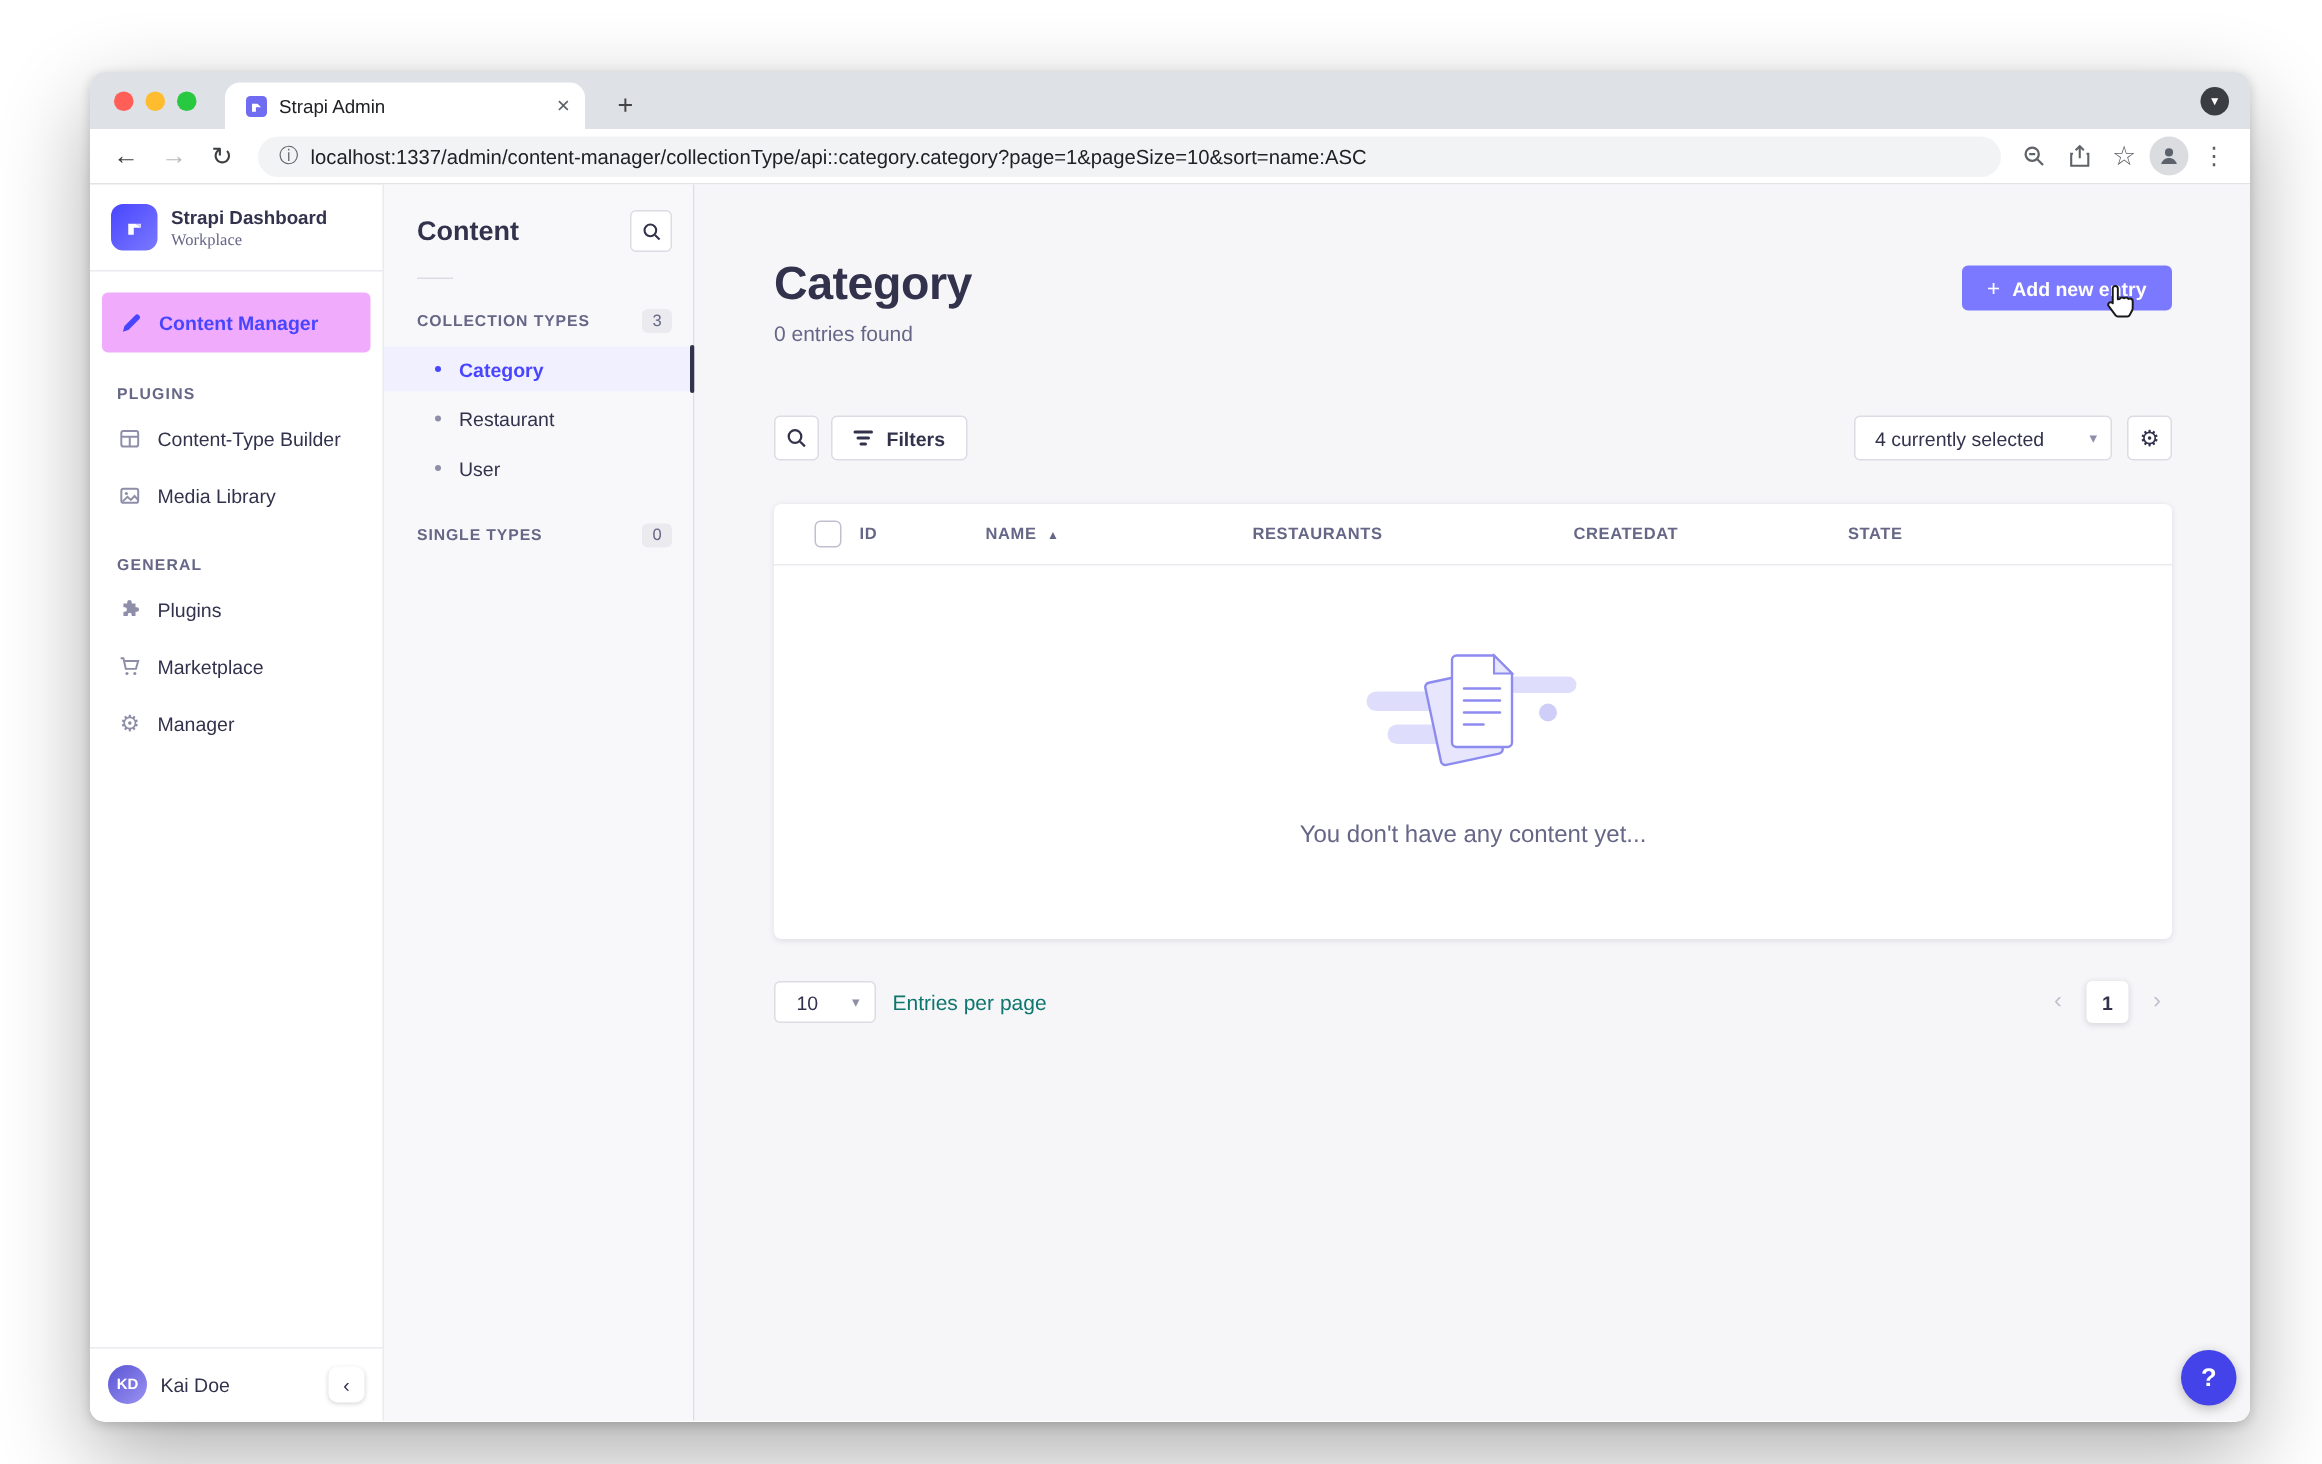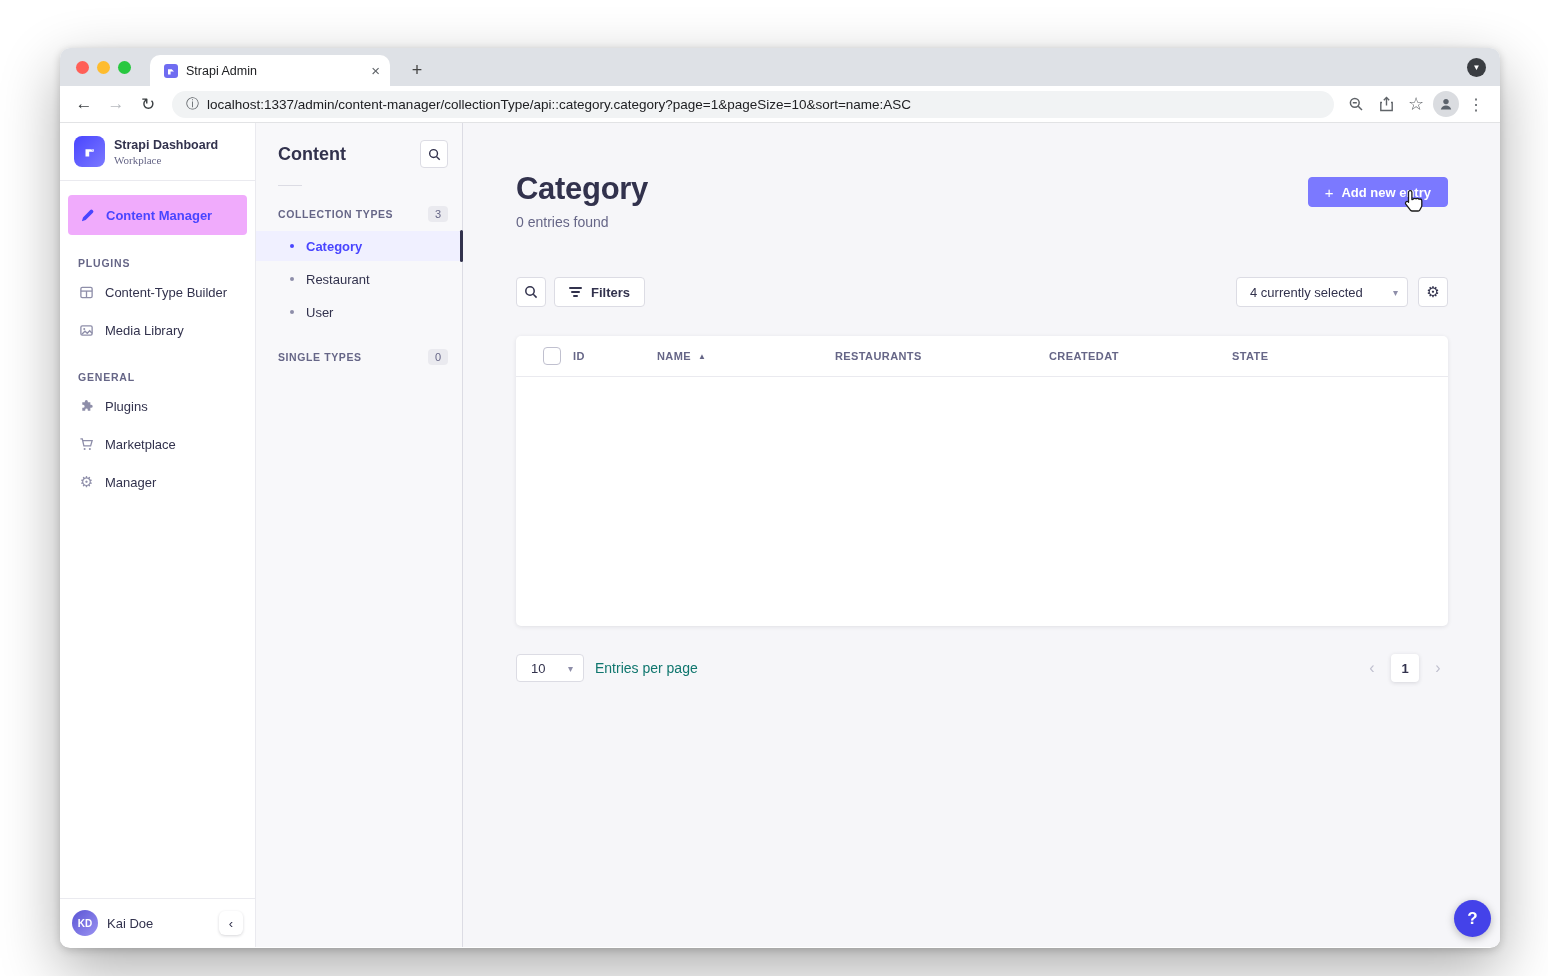--- a/index.html
+++ b/index.html
@@ -310,20 +310,40 @@
             <span class="th">
                 <span>RESTAURANTS</span>
               </span>
             <span class="th">
                 <span>CREATEDAT</span>
               </span>
             <span class="th">
                 <span>STATE</span>
               </span>
           </div>
+          <div class="tbody">
+            <svg class="empty-ill" width="146" height="100" viewBox="0 0 146 100">
+              <rect x="2" y="38" width="66" height="13" rx="6.5" fill="#dedefc"></rect>
+              <rect x="16" y="60" width="44" height="13" rx="6.5" fill="#dedefc"></rect>
+              <rect x="96" y="28" width="46" height="11" rx="5.5" fill="#dedefc"></rect>
+              <circle cx="123" cy="52" r="6" fill="#cfcef9"></circle>
+              <g transform="rotate(-12 66 56)">
+                <rect x="46" y="28" width="42" height="56" rx="3" fill="#e7e6fd" stroke="#8d8bf0" stroke-width="1.6"></rect>
+              </g>
+              <path d="M62 14h25l12 12v46a3 3 0 0 1-3 3H62a3 3 0 0 1-3-3V17a3 3 0 0 1 3-3z" fill="#fff" stroke="#8d8bf0" stroke-width="1.6"></path>
+              <path d="M87 14v12h12z" fill="#e7e6fd" stroke="#8d8bf0" stroke-width="1.4"></path>
+              <g stroke="#8d8bf0" stroke-width="1.6" stroke-linecap="round">
+                <line x1="67" y1="36" x2="91" y2="36"></line>
+                <line x1="67" y1="44" x2="91" y2="44"></line>
+                <line x1="67" y1="52" x2="91" y2="52"></line>
+                <line x1="67" y1="60" x2="80" y2="60"></line>
+              </g>
+            </svg>
+            <div class="empty-text">You don't have any content yet...</div>
+          </div>
         </div>
 
         <div class="pag-row">
           <div class="select-small">
             <span>10</span>
             <span class="caret">▾</span>
           </div>
           <span class="pag-label">Entries per page</span>
           <div class="pager">
             <span class="pg-arrow">‹</span>

